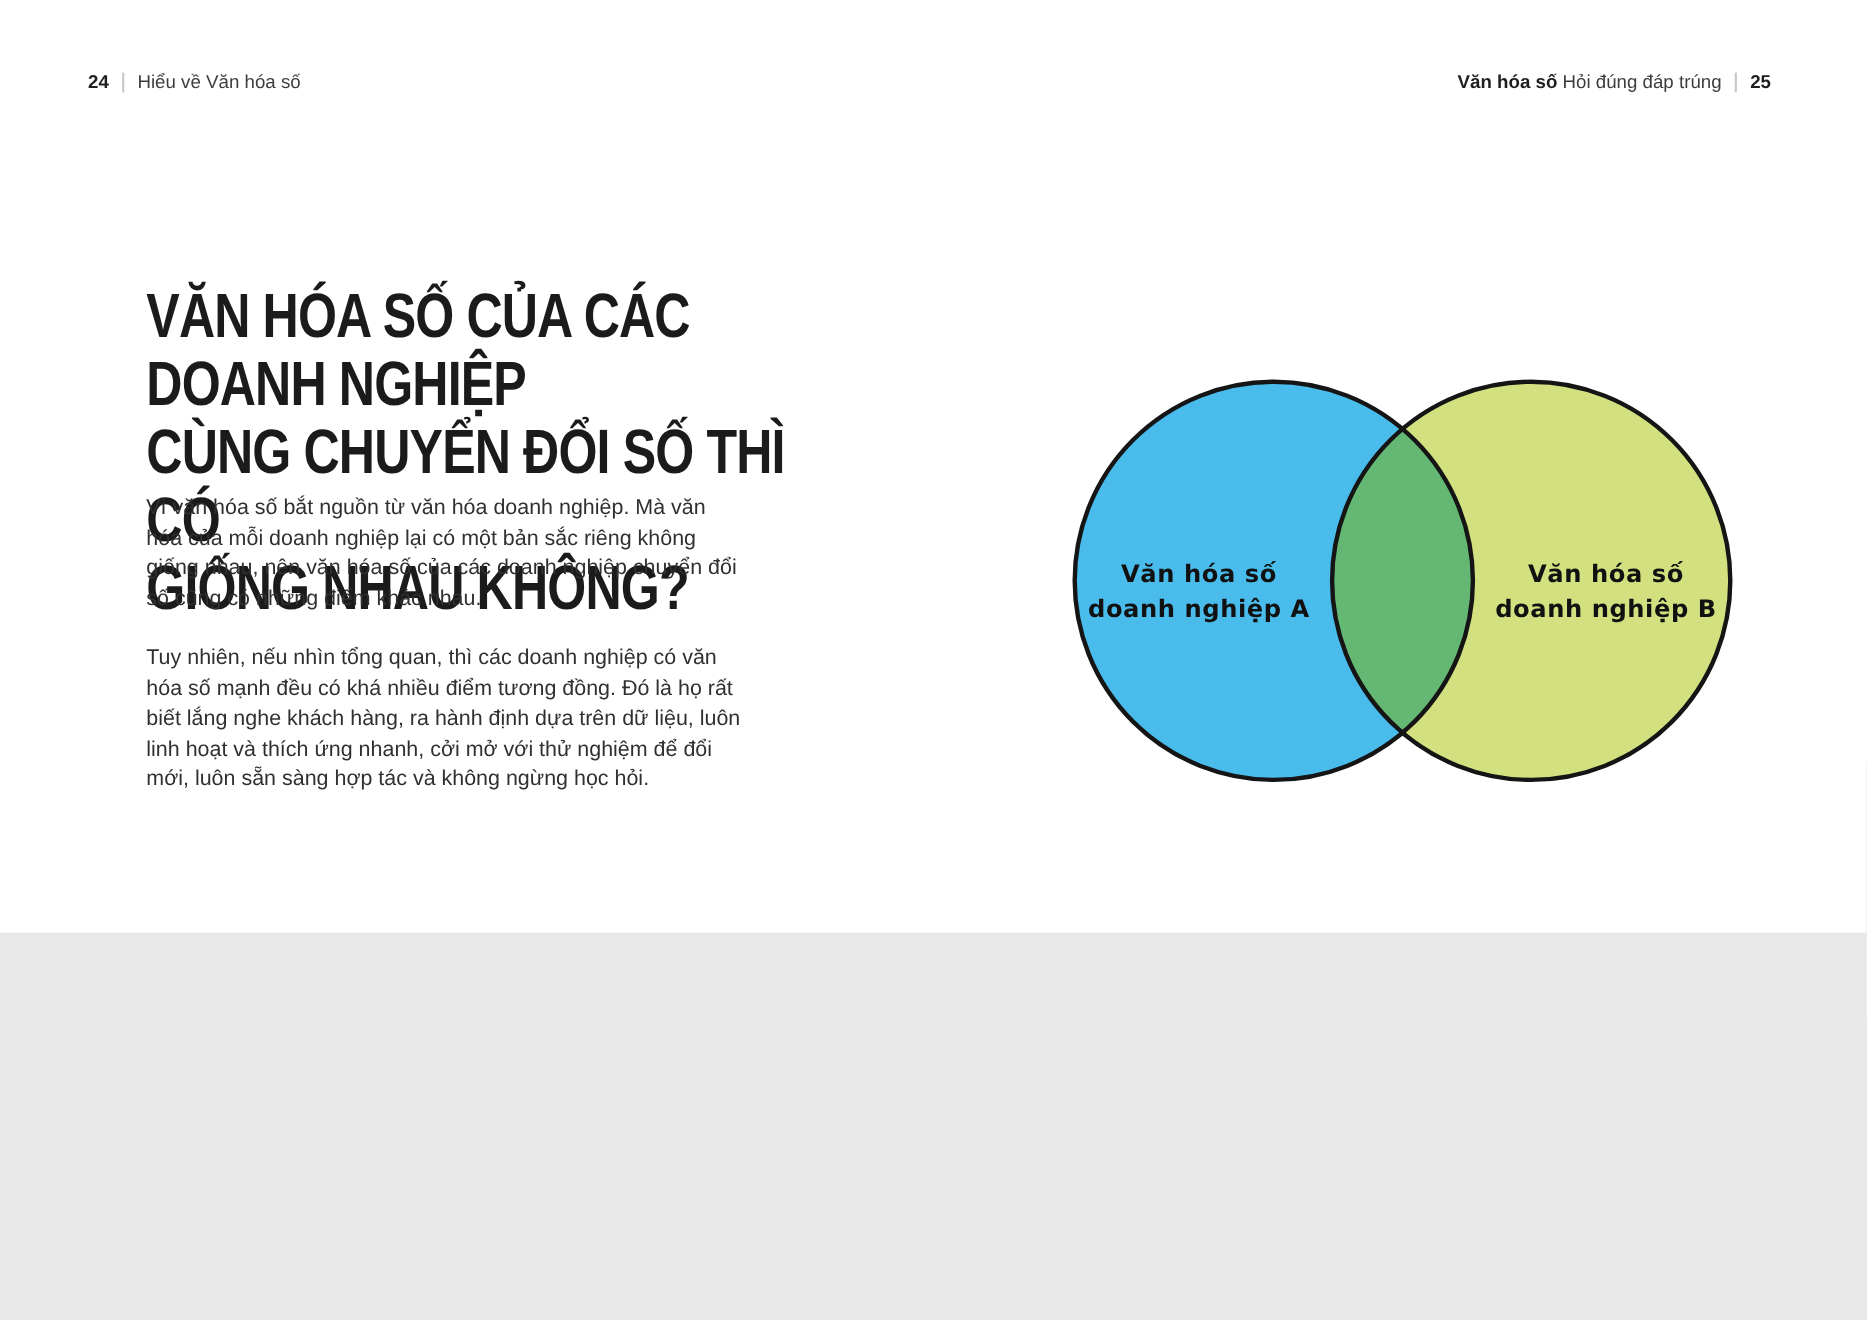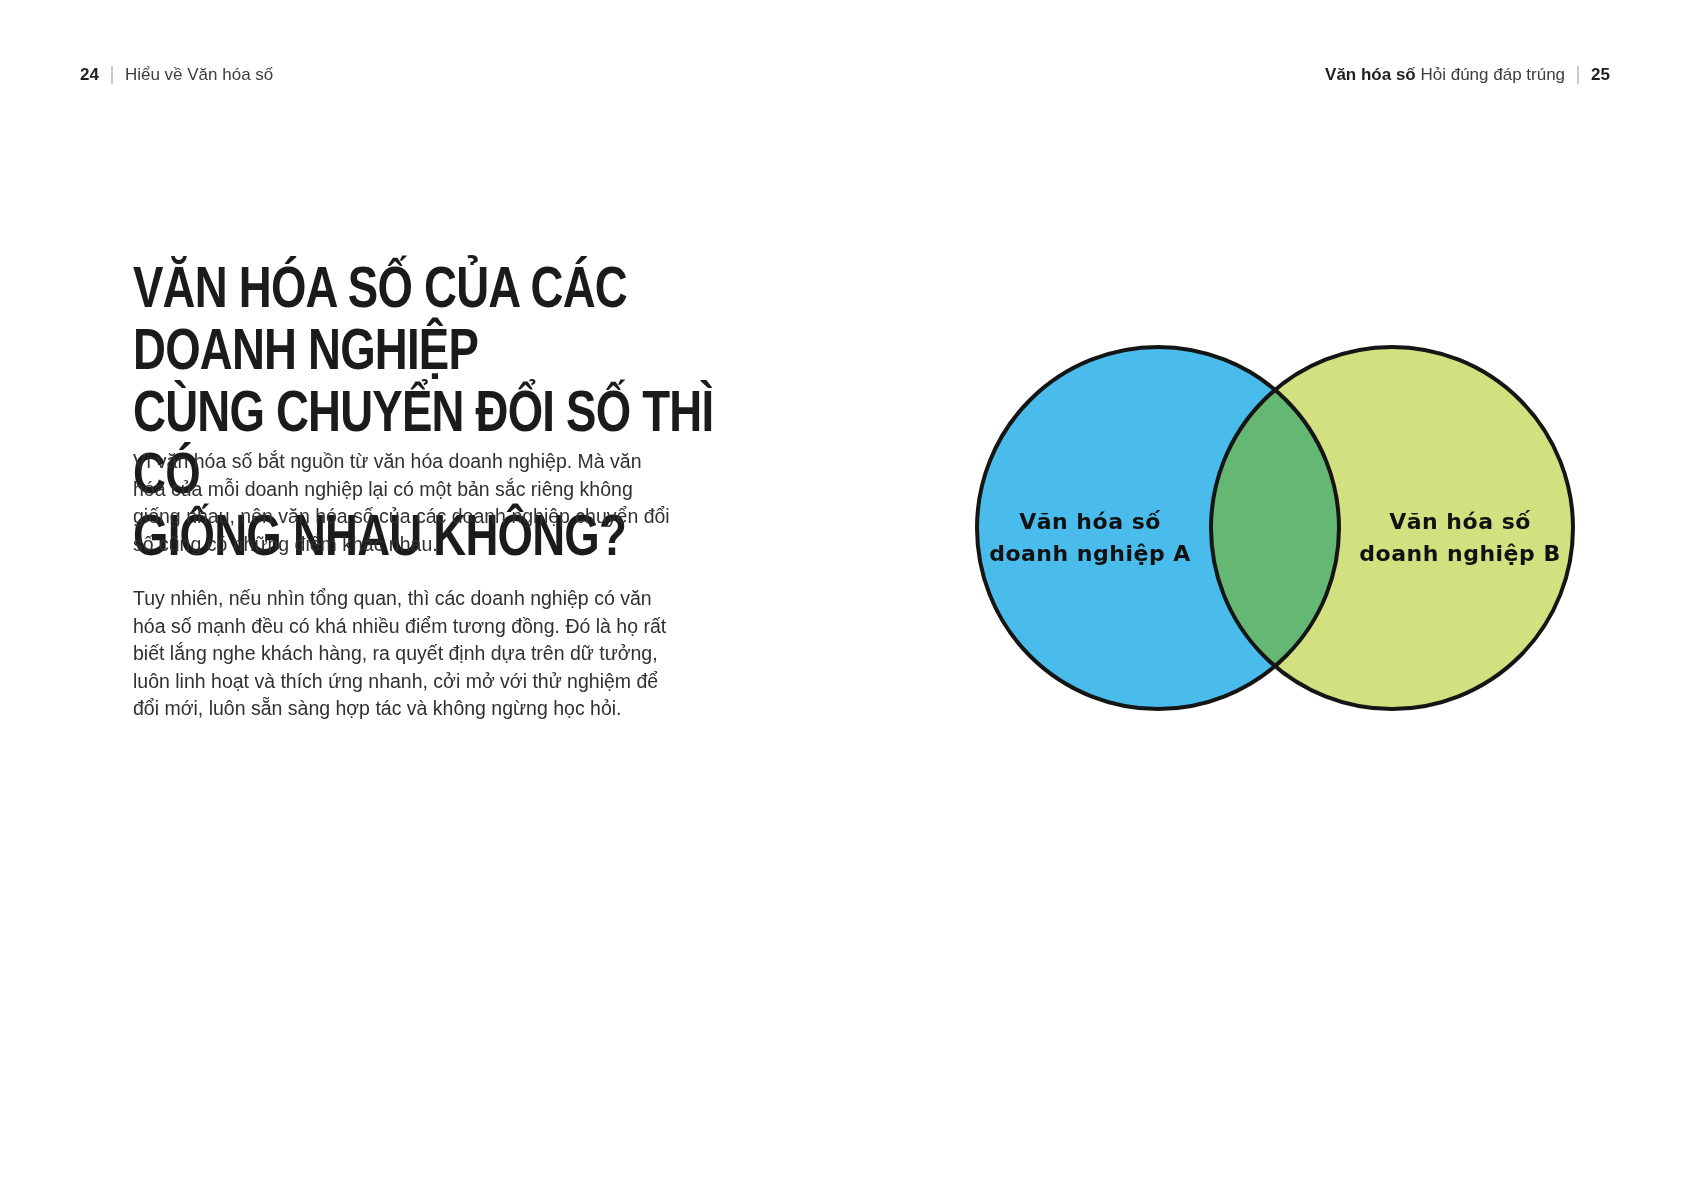--- a/index.html
+++ b/index.html
@@ -1,17 +1,17 @@
 <!DOCTYPE html>
 <html><head>
 <meta charset="utf-8">
 <style>
   html,body { margin:0; padding:0; background:#e8e8e8; }
   .spread {
-    position:relative; width:1697px; height:1200px;
+    position:relative; width:1697px; height:848px;
     background:#ffffff; overflow:hidden;
     font-family:"Liberation Sans", sans-serif;
   }
 
   
   .running-header {
     position:absolute; top:64px; font-size:17px; line-height:22px;
     color:#4a4a4a; white-space:nowrap;
   }
   .header-left  { left:80px; }
@@ -62,21 +62,21 @@
   </div>
 
   <div class="headline">
     <div>VĂN HÓA SỐ CỦA CÁC DOANH NGHIỆP</div>
     <div>CÙNG CHUYỂN ĐỔI SỐ THÌ CÓ</div>
     <div>GIỐNG NHAU KHÔNG?</div>
   </div>
 
   <div class="body-copy">
     <p>Vì văn hóa số bắt nguồn từ văn hóa doanh nghiệp. Mà văn hóa của mỗi doanh nghiệp lại có một bản sắc riêng không giống nhau, nên văn hóa số của các doanh nghiệp chuyển đổi số cũng có những điểm khác nhau.</p>
-    <p>Tuy nhiên, nếu nhìn tổng quan, thì các doanh nghiệp có văn hóa số mạnh đều có khá nhiều điểm tương đồng. Đó là họ rất biết lắng nghe khách hàng, ra quyết định dựa trên dữ tưởng, luôn linh hoạt và thích ứng nhanh, cởi mở với thử nghiệm để đổi mới, luôn sẵn sàng hợp tác và không ngừng học hỏi.</p>
+    <p>Tuy nhiên, nếu nhìn tổng quan, thì các doanh nghiệp có văn hóa số mạnh đều có khá nhiều điểm tương đồng. Đó là họ rất biết lắng nghe khách hàng, ra hành định dựa trên dữ liệu, luôn linh hoạt và thích ứng nhanh, cởi mở với thử nghiệm để đổi mới, luôn sẵn sàng hợp tác và không ngừng học hỏi.</p>
   </div>
 
   <svg class="venn" width="710" height="385" viewBox="0 0 710 385">
     <defs>
       <clipPath id="clipA">
           <circle cx="288" cy="198" r="181"></circle>
         </clipPath>
     </defs>
 
     <circle class="filled" cx="288" cy="198" r="181" fill="#49BCEC"></circle>

